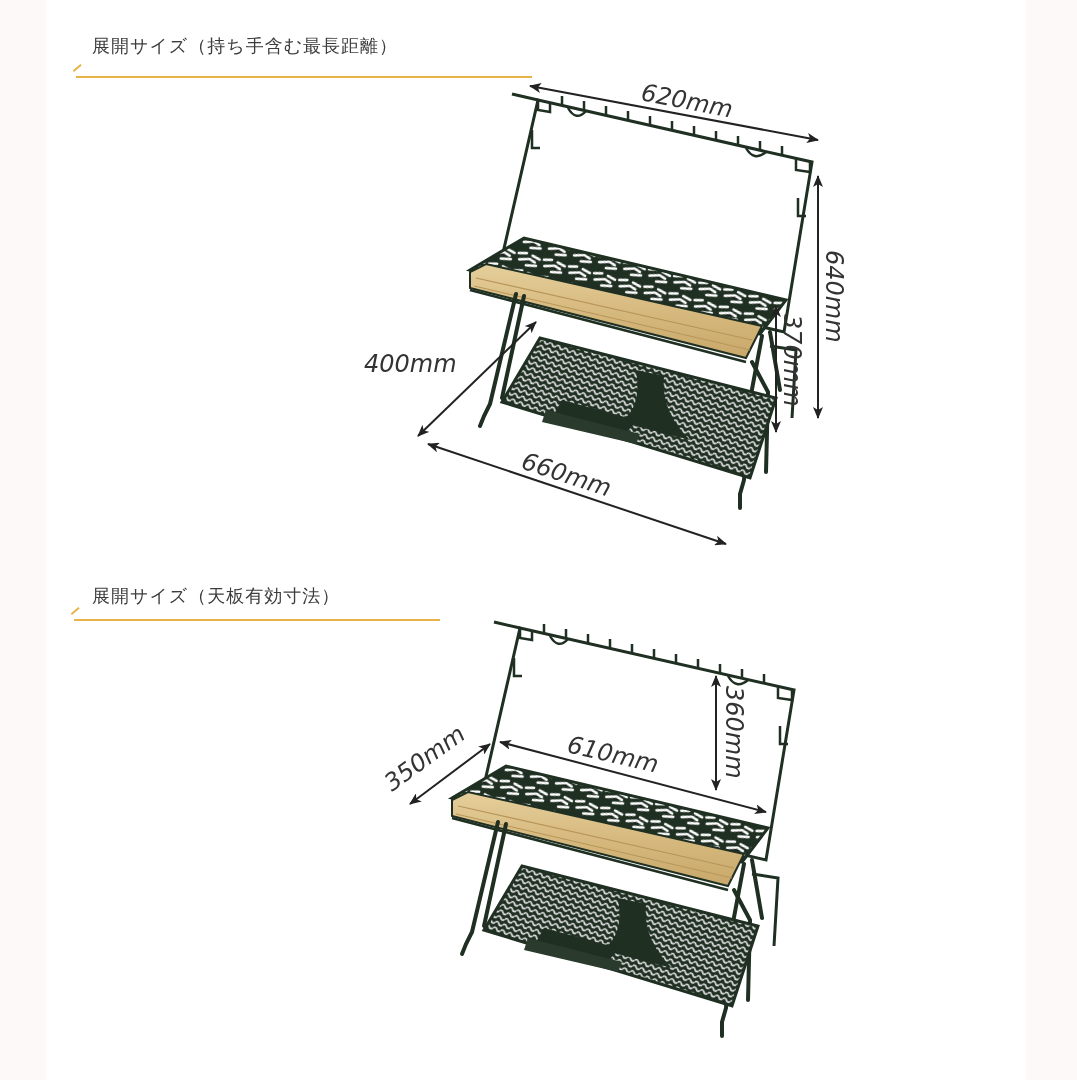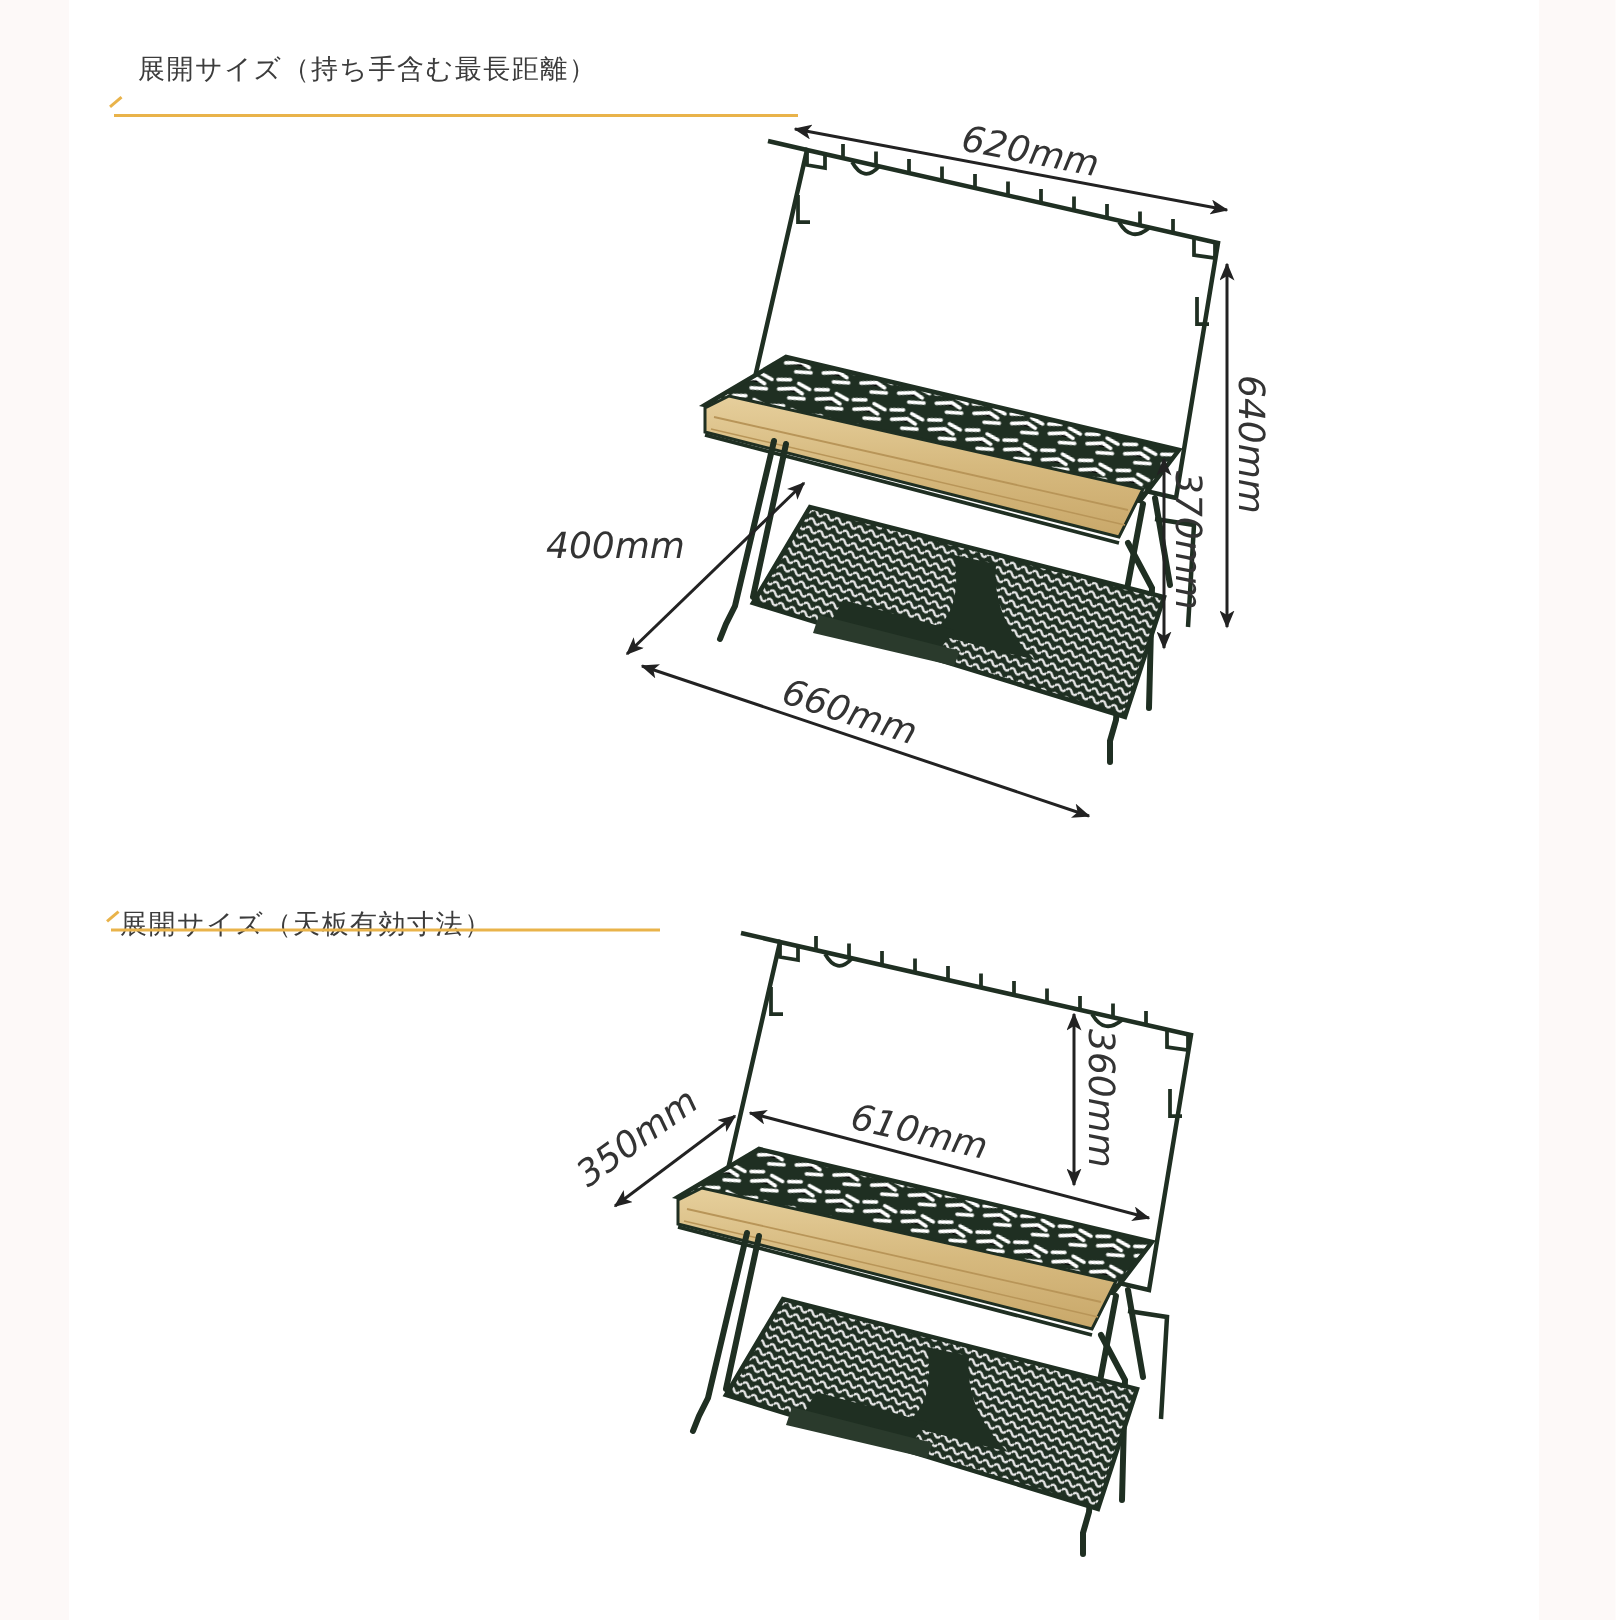--- a/index.html
+++ b/index.html
@@ -35,21 +35,21 @@
 </head>
 <body>
 
 <div class="page"></div>
 
 <div class="heading" style="left:92px; top:34px;">展開サイズ（持ち手含む最長距離）</div>
 <div class="underline" style="left:76px; top:76px; width:456px;">
     <span class="hook"></span>
   </div>
 
-<div class="heading" style="left:80px; top:584px;margin-top:20px;">展開サイズ（天板有効寸法）</div>
+<div class="heading" style="left:92px; top:584px;">展開サイズ（天板有効寸法）</div>
 <div class="underline" style="left:74px; top:619px; width:366px;">
     <span class="hook"></span>
   </div>
 
 <svg class="fig" width="1077" height="1080" viewBox="0 0 1077 1080">
   <defs>
     <marker id="arr" markerWidth="12" markerHeight="10" refX="11" refY="5" orient="auto-start-reverse" markerUnits="userSpaceOnUse">
       <path d="M0,0 L12,5 L0,10 L3,5 Z" fill="#222"></path>
     </marker>
     <pattern id="mesh" width="8" height="6" patternUnits="userSpaceOnUse" patternTransform="rotate(20)">

